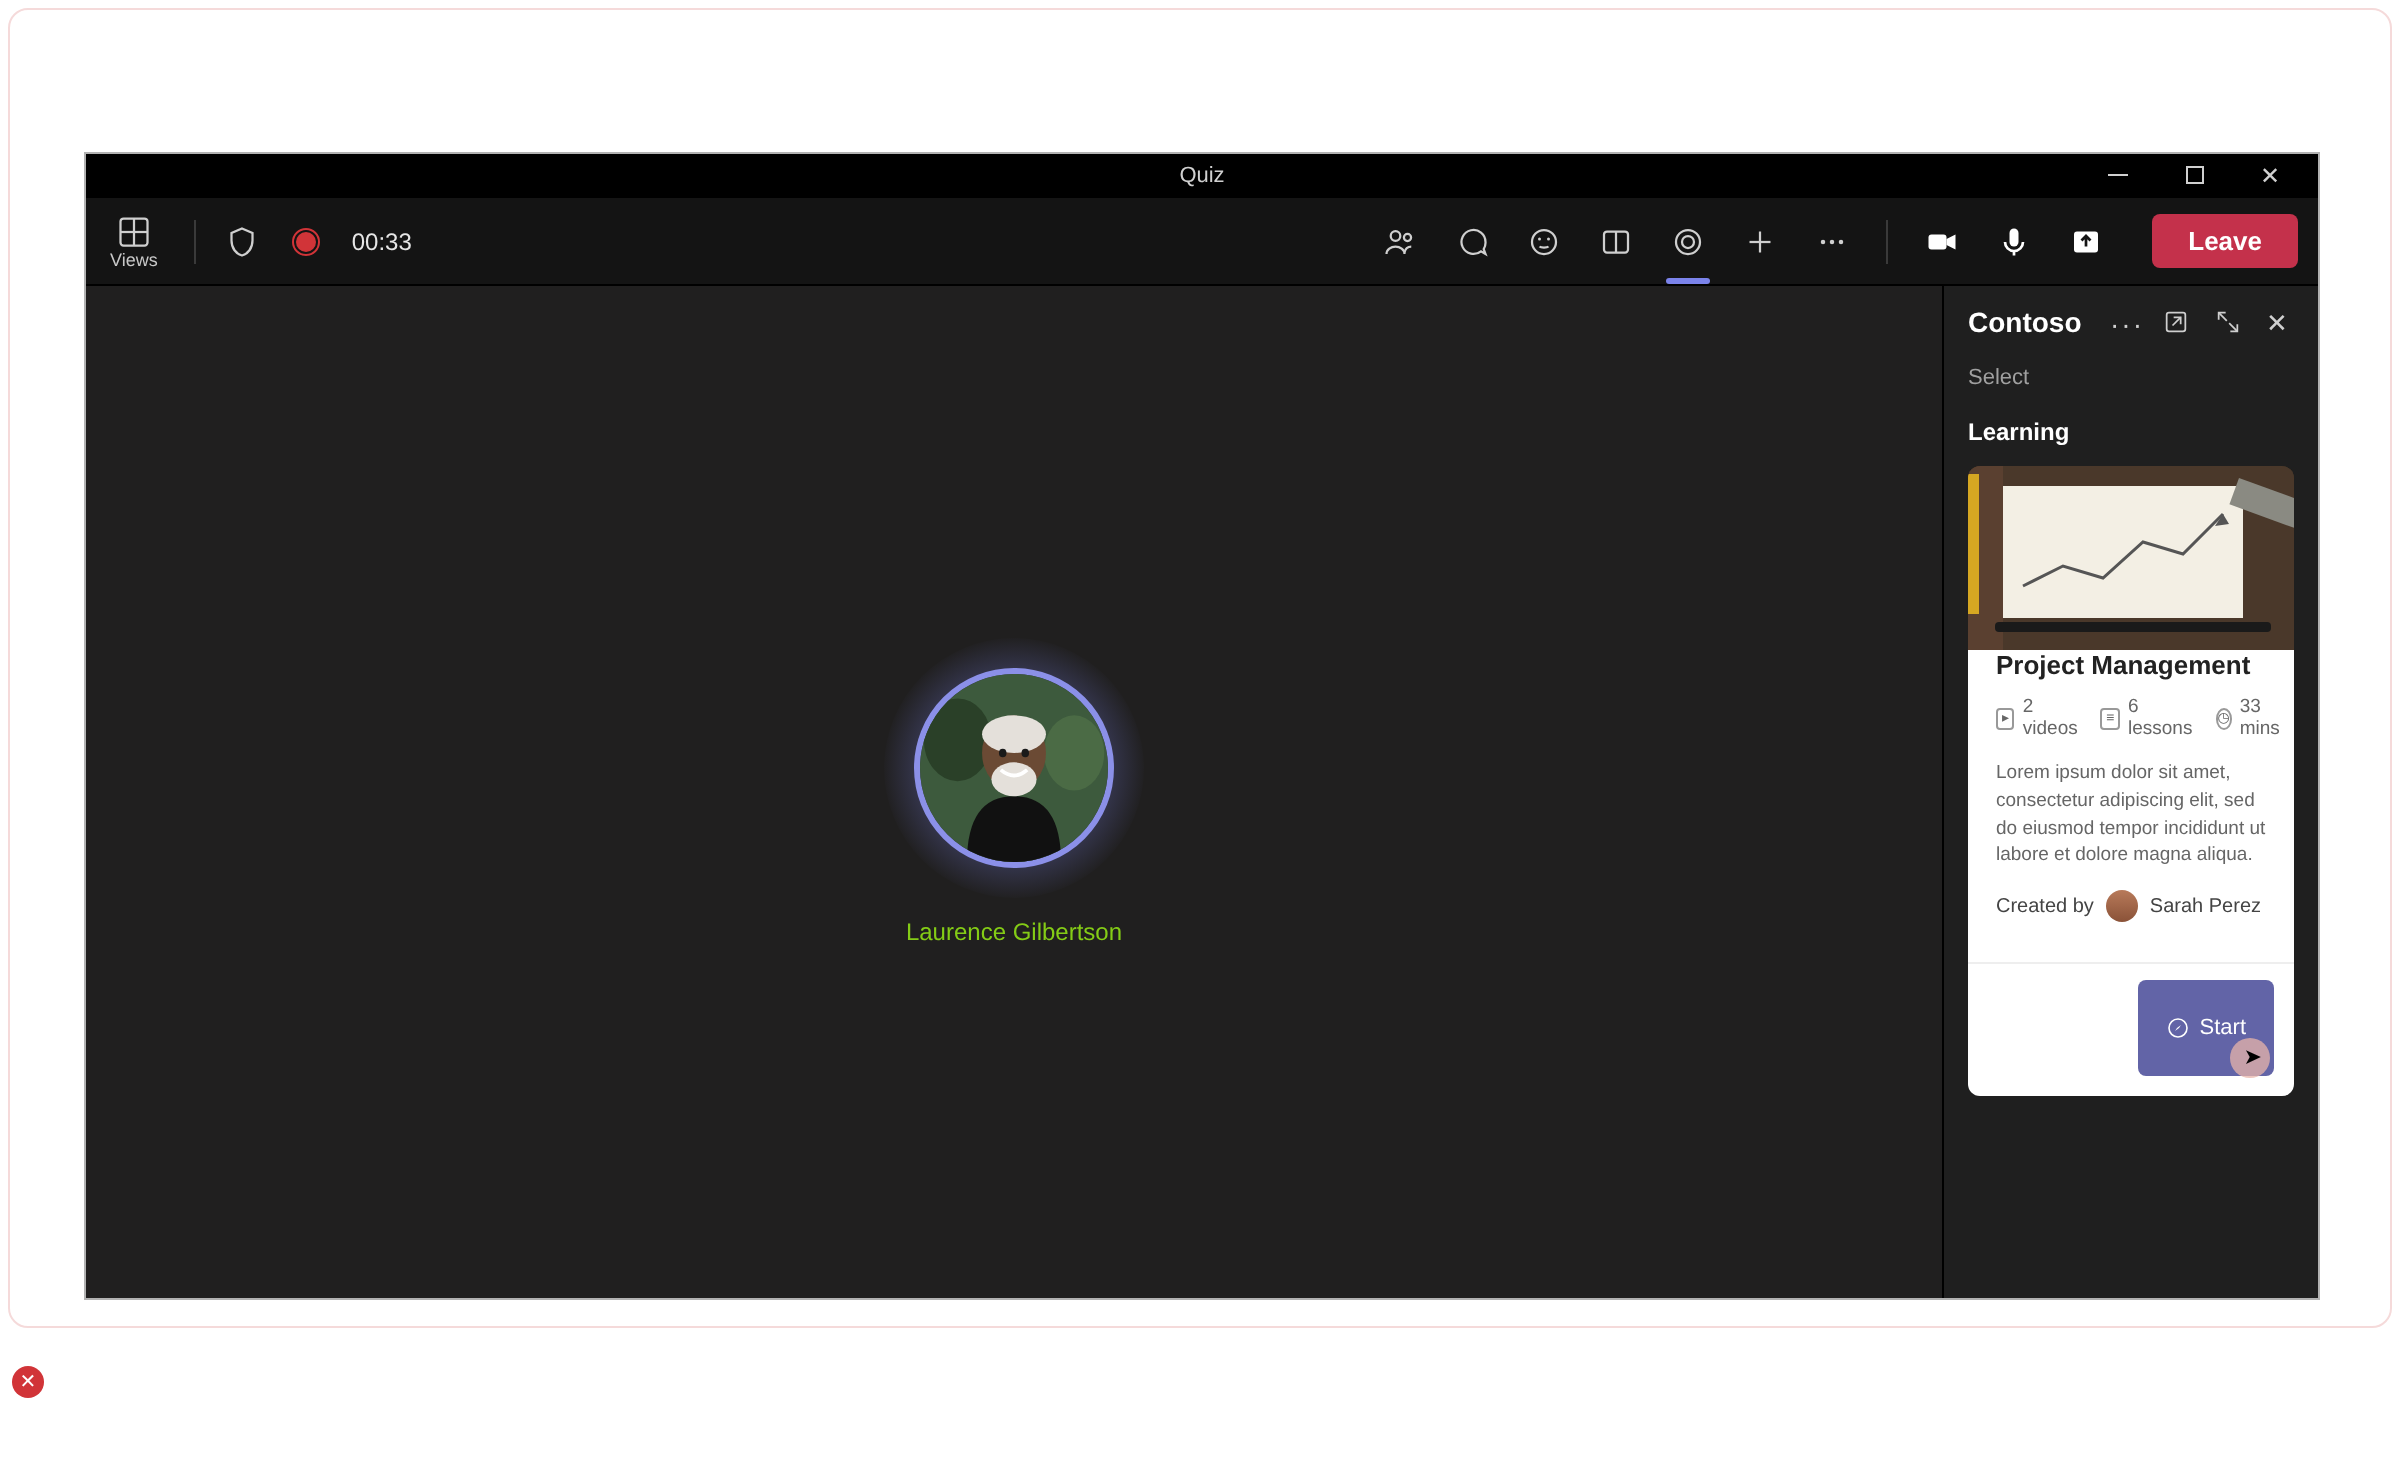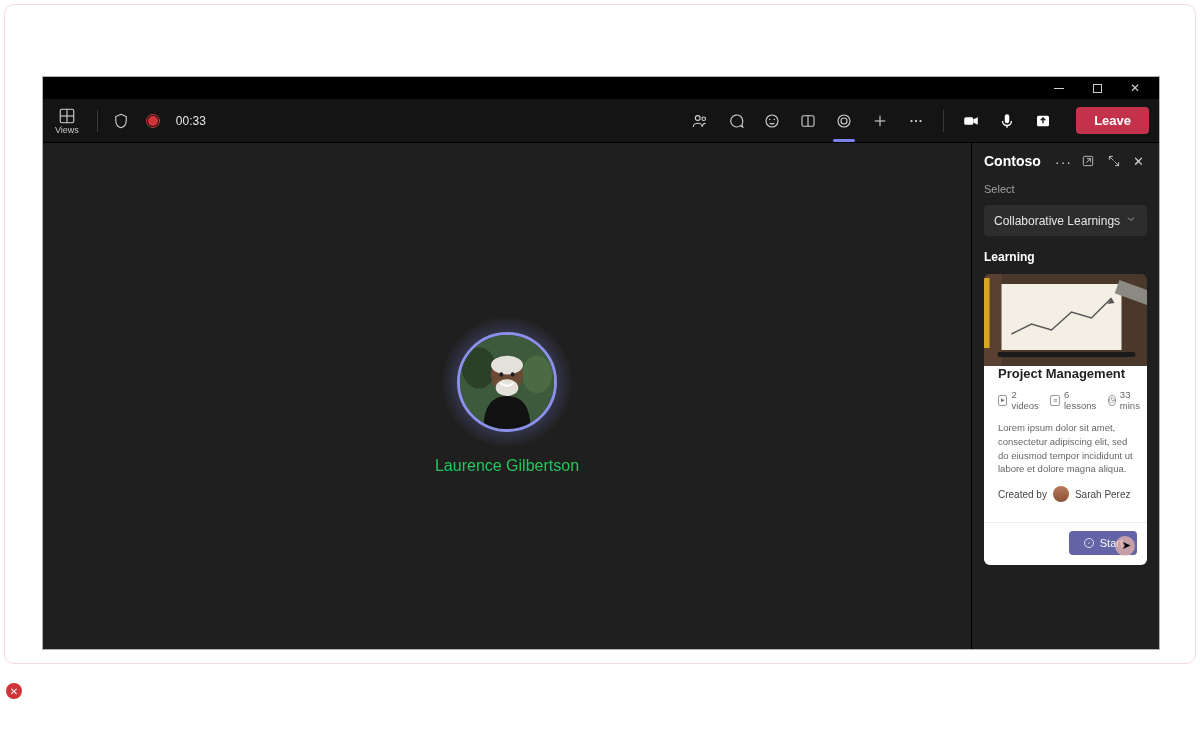--- a/index.html
+++ b/index.html
@@ -69,21 +69,21 @@
   .toolbar-right .active::after { content:""; position:absolute; left:-2px; right:-2px; bottom:-12px; height:3px; background:#7b83eb; border-radius:2px;}
   .leave-btn { background:#c4314b; color:#fff; border:none; border-radius:4px; padding:6px 18px; font-size:13px; font-weight:600; cursor:pointer; margin-left:6px;}
   .filled-icon { fill:#fff;}
 
   .main-area { flex:1; display:flex; min-height:0;}
   .stage { flex:1; display:flex; align-items:center; justify-content:center; background:#201f1f;}
   .participant { display:flex; flex-direction:column; align-items:center; }
   .avatar-glow { width:130px; height:130px; border-radius:50%; background:radial-gradient(circle, rgba(123,131,235,.6) 0%, rgba(123,131,235,.25) 50%, rgba(32,31,31,.05) 72%); display:flex; align-items:center; justify-content:center;}
   .avatar-ring { width:100px; height:100px; border-radius:50%; border:3px solid #8b90e8; overflow:hidden; }
   .avatar-ring svg { width:100%; height:100%;}
-  .participant-name { margin-top:10px; font-size:16px; color:#22c55e;}
+  .participant-name { margin-top:10px; font-size:12px; color:#84cc16;}
 
   .side-panel { width:188px; background:#1f1f1f; border-left:1px solid #000; display:flex; flex-direction:column;}
   .panel-header { display:flex; align-items:center; padding:10px 12px; }
   .panel-header .title { font-weight:700; font-size:14px; }
   .panel-header-icons { margin-left:auto; display:flex; gap:12px; }
   .panel-header-icons svg, .panel-header-icons span { width:14px; height:14px; cursor:pointer; color:#d0d0d0;}
   .panel-body { padding: 4px 12px 12px; display:flex; flex-direction:column; gap:10px;}
   .label-small { font-size:11px; color:#a0a0a0;}
   .select-box { background:#2d2d2d; border:none; border-radius:4px; padding:8px 10px; display:flex; align-items:center; font-size:12px; color:#e6e6e6; cursor:pointer;}
   .select-box .chev { margin-left:auto;}
@@ -93,35 +93,36 @@
   .card-content { background:#fff; color:#222; padding:0 14px 10px; }
   .card-title { font-size:13px; font-weight:700; margin-bottom:8px;}
   .meta-row { display:flex; gap:10px; font-size:9.5px; color:#666; align-items:center; margin-bottom:10px;}
   .meta-row .mitem { display:flex; align-items:center; gap:4px;}
   .mico { width:11px; height:11px; border:1px solid #999; border-radius:2px; display:inline-flex; align-items:center; justify-content:center; font-size:7px;}
   .mico.round { border-radius:50%;}
   .desc { font-size:9.5px; line-height:1.45; color:#666; margin-bottom:10px;}
   .creator-row { display:flex; align-items:center; gap:6px; font-size:10px; color:#444; padding-bottom:10px;}
   .creator-row .mini-avatar { width:16px; height:16px; border-radius:50%; background:linear-gradient(#b87a5a,#8a5238);}
   .card-footer { border-top:1px solid #eee; padding:8px 10px 10px; display:flex; justify-content:flex-end; background:#fff;}
-  .start-btn { background:#6264a7; color:#fff; border:none; border-radius:4px; padding:6px 14px; font-size:11px; cursor:pointer; display:flex; align-items:center; gap:5px; position:relative;}
+  .start-btn { background:#6264a7; color:#fff; border:none; border-radius:4px; padding:18px 14px; font-size:11px; cursor:pointer; display:flex; align-items:center; gap:5px; position:relative;}
   .click-marker { position:absolute; right:2px; bottom:-1px; width:20px; height:20px; border-radius:50%; background:rgba(232,180,170,.75);}
   .cursor-arrow { position:absolute; right:6px; bottom:3px; font-size:11px; color:#000;}
 
   .caption-row { display:flex; align-items:flex-start; gap:8px; padding: 12px 6px 4px;}
   .fail-badge { width:16px; height:16px; min-width:16px; border-radius:50%; background:#d13438; color:#fff; display:flex; align-items:center;justify-content:center; font-size:10px; margin-top:3px;}
   .caption-text { font-size:15.5px; font-weight:700; color:#222; line-height:1.35; max-width:1150px;}
 </style>
 </head>
 <body>
 
 <div class="outer-frame">
   <div class="app-window">
 
     <div class="titlebar">
+      <div class="titlebar-center">Quiz</div>
       <div class="titlebar-right">
         <span class="wicon"><span class="wline"></span></span>
         <span class="wicon"><span class="wsq"></span></span>
         <span class="wicon wx">✕</span>
       </div>
     </div>
 
     <div class="toolbar">
       <div class="views-btn">
         <svg viewBox="0 0 24 24">
@@ -251,28 +252,20 @@
             <svg viewBox="0 0 24 24">
                 <path d="M4 10V4h6M20 14v6h-6" class="icon-stroke"></path>
                 <line x1="4" y1="4" x2="11" y2="11" class="icon-stroke"></line>
                 <line x1="20" y1="20" x2="13" y2="13" class="icon-stroke"></line>
               </svg>
             <span style="font-size:13px;">✕</span>
           </div>
         </div>
         <div class="panel-body">
           <div class="label-small">Select</div>
-          <div class="select-box">
-            <span>Collaborative Learnings</span>
-            <span class="chev">
-              <svg width="12" height="12" viewBox="0 0 24 24">
-                  <path d="M6 9l6 6 6-6" class="icon-stroke"></path>
-                </svg>
-            </span>
-          </div>
           <div class="section-title">Learning</div>
 
           <div class="card">
             <div class="card-img">
               <svg viewBox="0 0 208 92" width="100%" height="100%" preserveAspectRatio="xMidYMid slice">
                 <rect width="208" height="92" fill="#4a382a"></rect>
                 <rect x="0" y="0" width="40" height="92" fill="#5a4030"></rect>
                 <rect x="2" y="4" width="26" height="70" fill="#d6a722"></rect>
                 <rect x="40" y="10" width="120" height="66" fill="#f3efe4"></rect>
                 <polyline points="50,60 70,50 90,56 110,38 130,44 150,24" stroke="#555" stroke-width="1.5" fill="none"></polyline>

